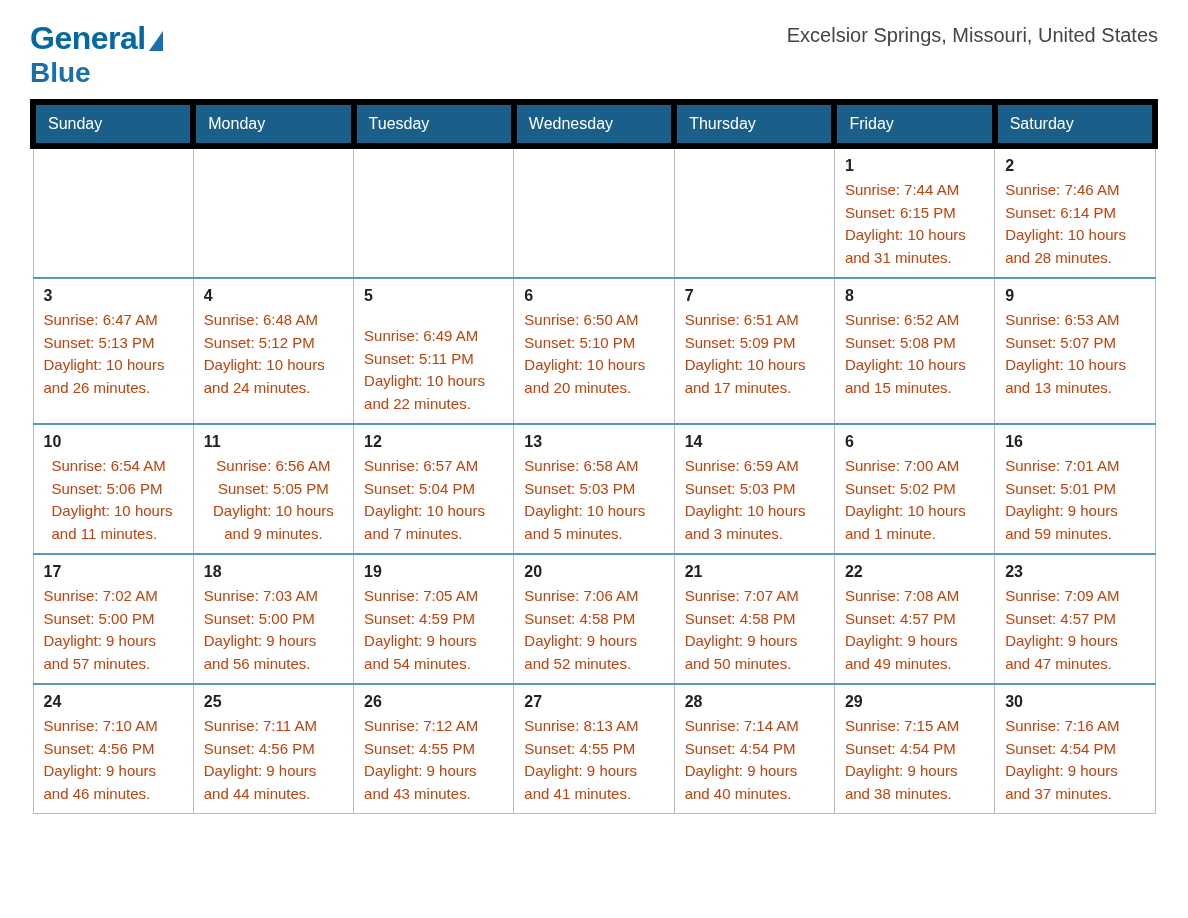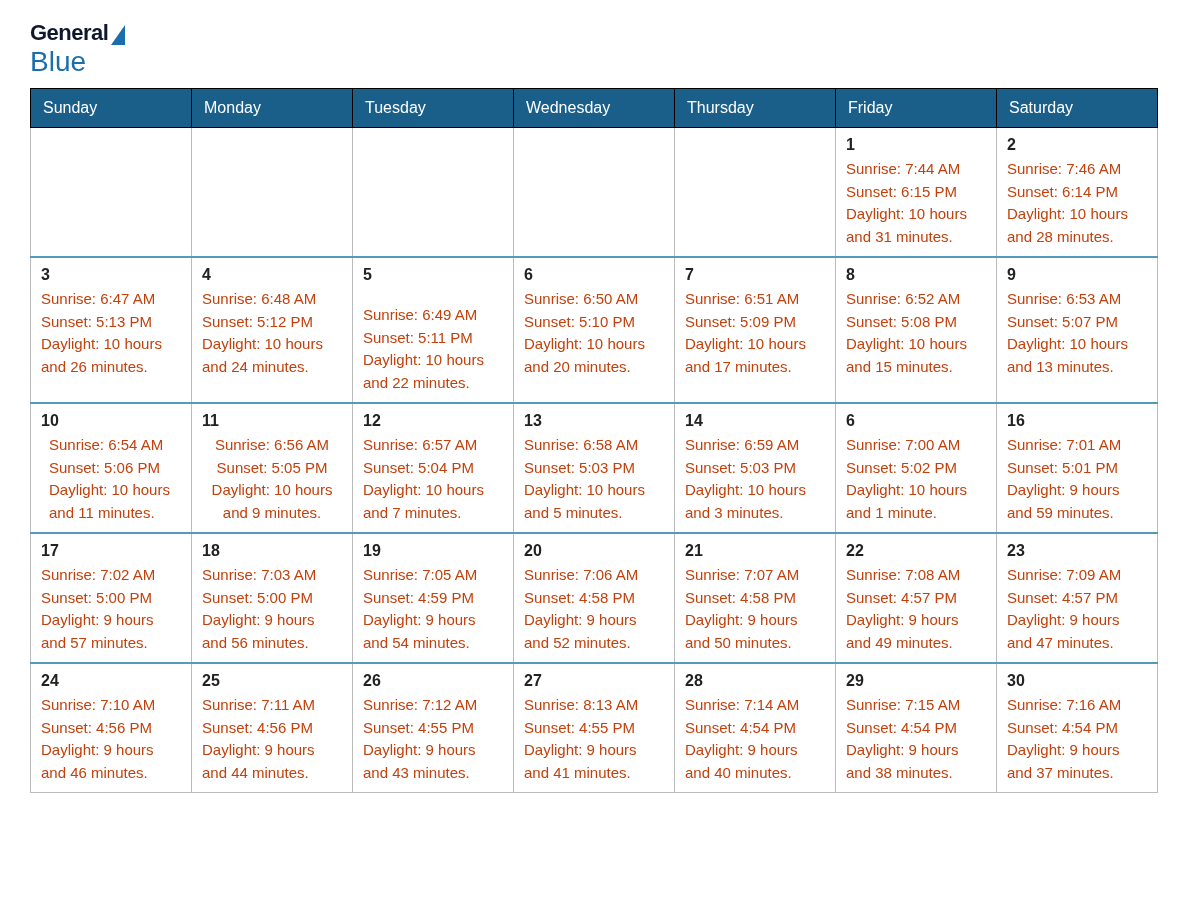--- a/index.html
+++ b/index.html
@@ -19,38 +19,38 @@
     .logo {
       display: flex;
       flex-direction: column;
       align-items: flex-start;
     }
     .logo-top {
       display: flex;
       align-items: center;
     }
     .logo-general {
-      font-size: 22px;
+      font-size: 32px;
       font-weight: bold;
-      color: #0f172a;
+      color: #0369a1;
       letter-spacing: -0.5px;
     }
     .logo-arrow {
       width: 0;
       height: 0;
       border-left: 14px solid transparent;
       border-right: 0px solid transparent;
       border-bottom: 20px solid #1a6eac;
       margin-left: 3px;
       margin-top: 4px;
     }
     .logo-blue-line {
       color: #1a6eac;
       font-size: 28px;
-      font-weight: normal;
+      font-weight: bold;
     }
     .title-area {
       text-align: right;
     }
     .month-title {
       font-size: 48px;
       font-weight: bold;
       color: #222;
     }
     .location-subtitle {
@@ -63,21 +63,21 @@
       border-collapse: collapse;
       margin-top: 10px;
     }
     .calendar-table th {
       background-color: #1a5f8a;
       color: #fff;
       font-size: 16px;
       font-weight: normal;
       padding: 10px 12px;
       text-align: left;
-      border: 1px solid #000000;
+      border: 6px solid #000000;
     }
     .calendar-table td {
       vertical-align: top;
       padding: 8px 10px;
       border: 1px solid #bbb;
       width: 14.28%;
       height: 120px;
       font-size: 13px;
       color: #222;
       background: #fff;
@@ -106,20 +106,21 @@
 
 <div class="header-area">
   <div class="logo">
     <div class="logo-top">
       <span class="logo-general">General</span>
       <div class="logo-arrow"></div>
     </div>
     <span class="logo-blue-line">Blue</span>
   </div>
   <div class="title-area">
+    <div class="location-subtitle">Excelsior Springs, Missouri, United States</div>
   </div>
 </div>
 
 <table class="calendar-table">
   <thead>
     <tr>
     <th>Sunday</th>
         <th>Monday</th>
         <th>Tuesday</th>
         <th>Wednesday</th>

